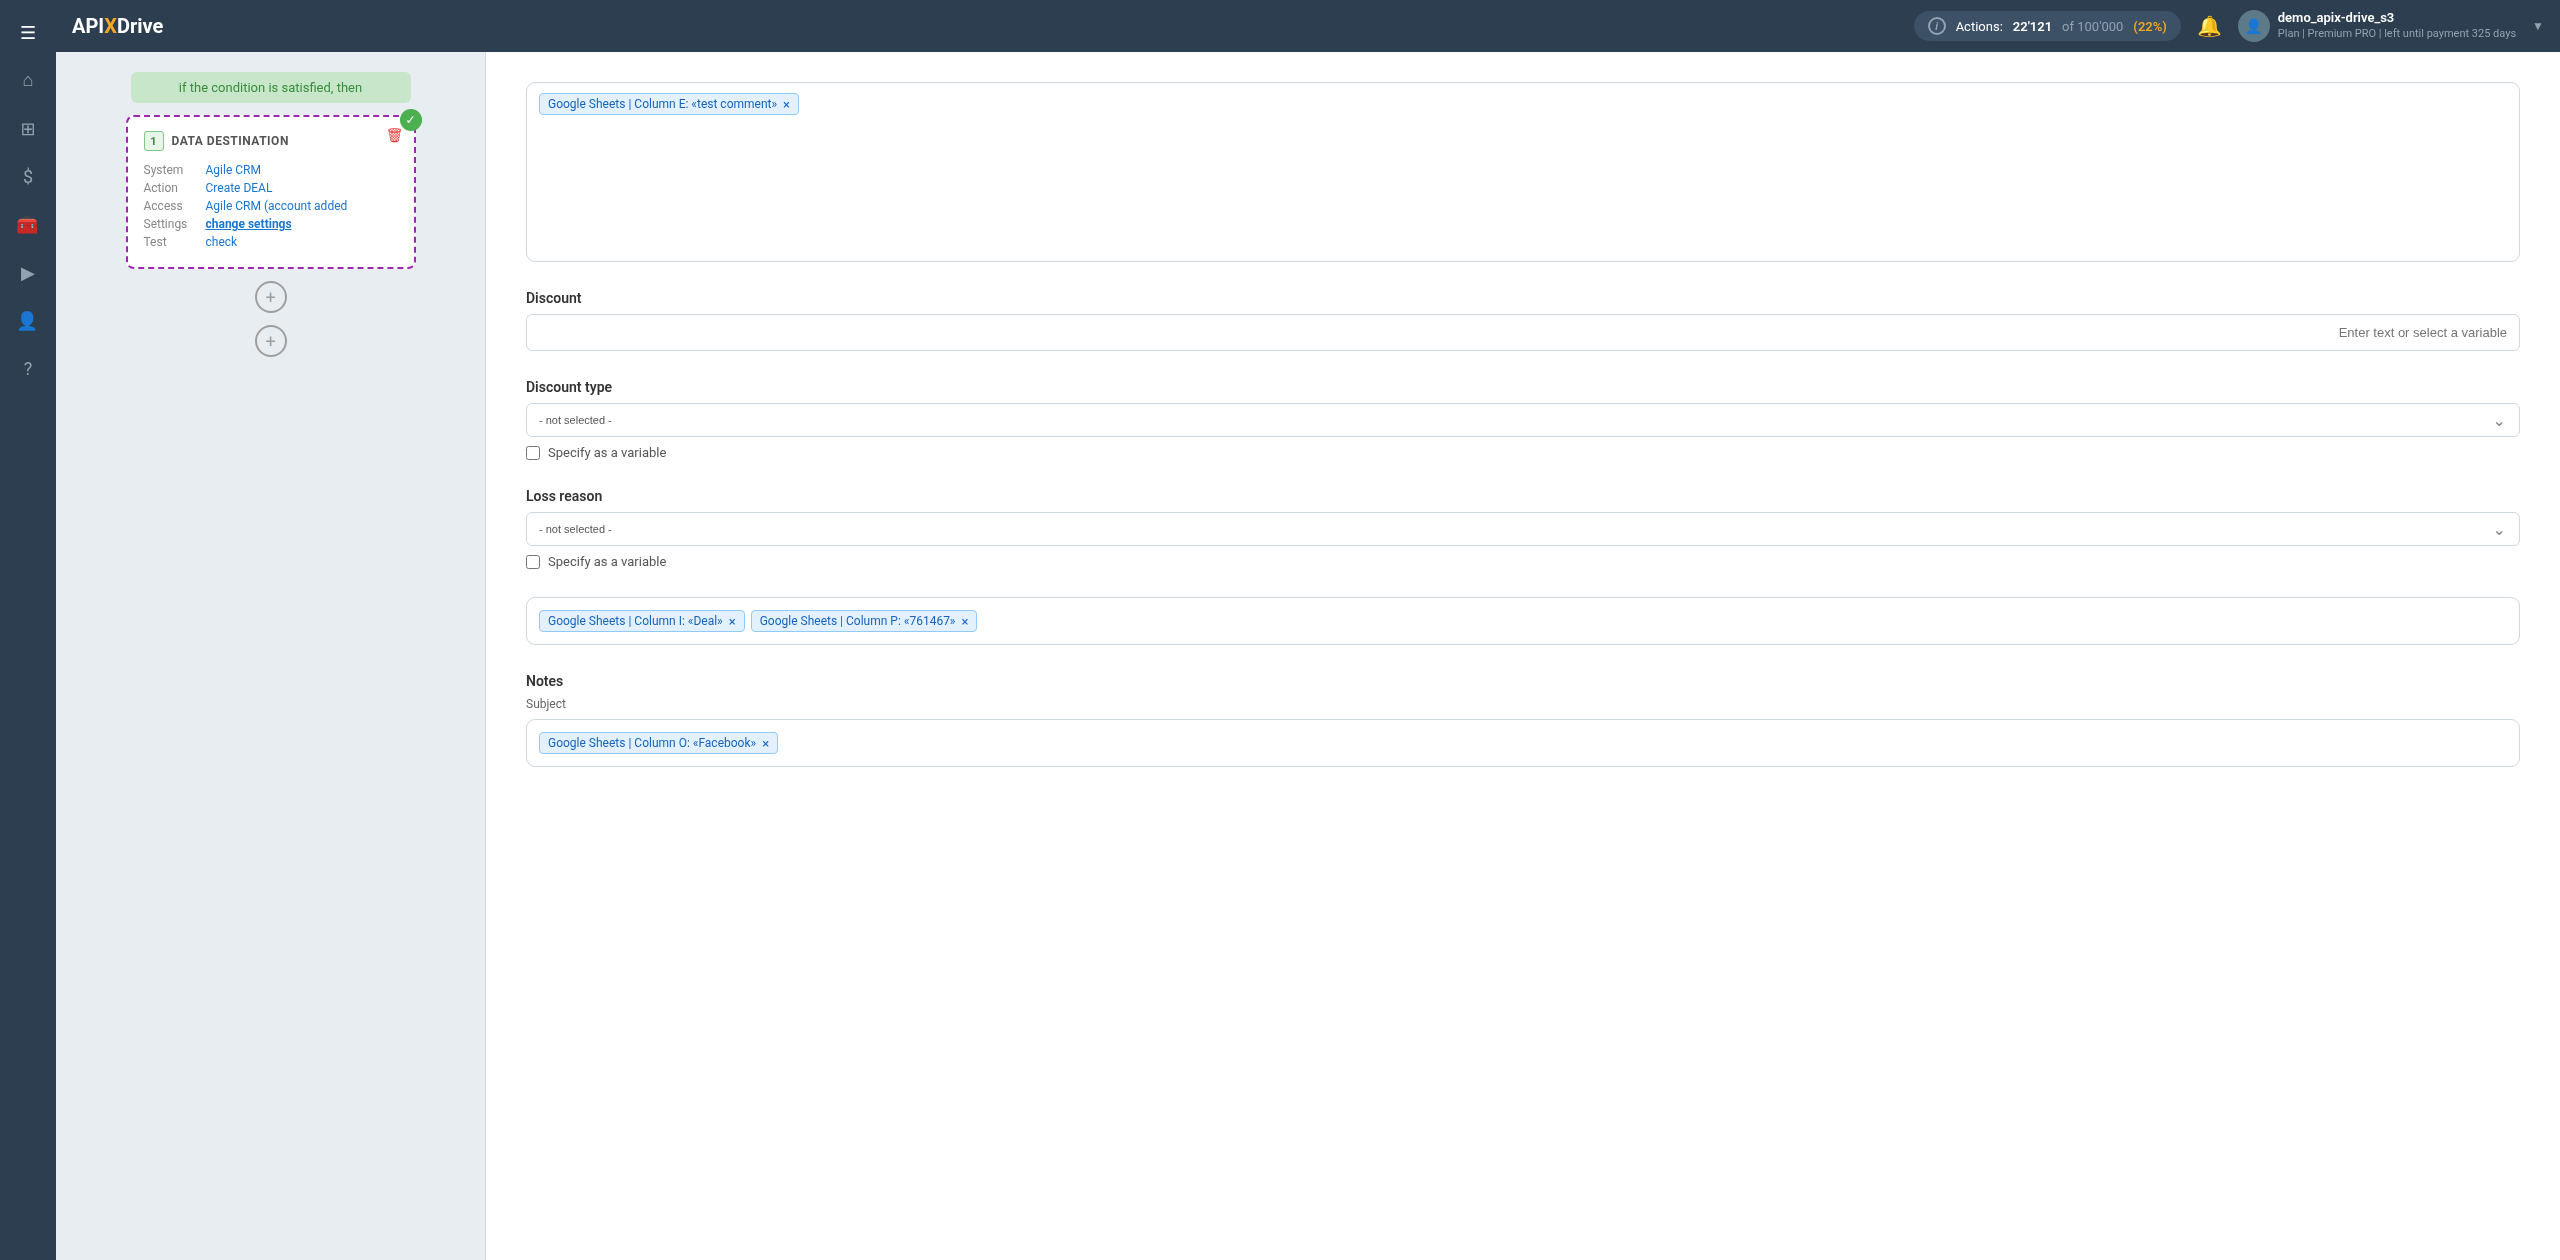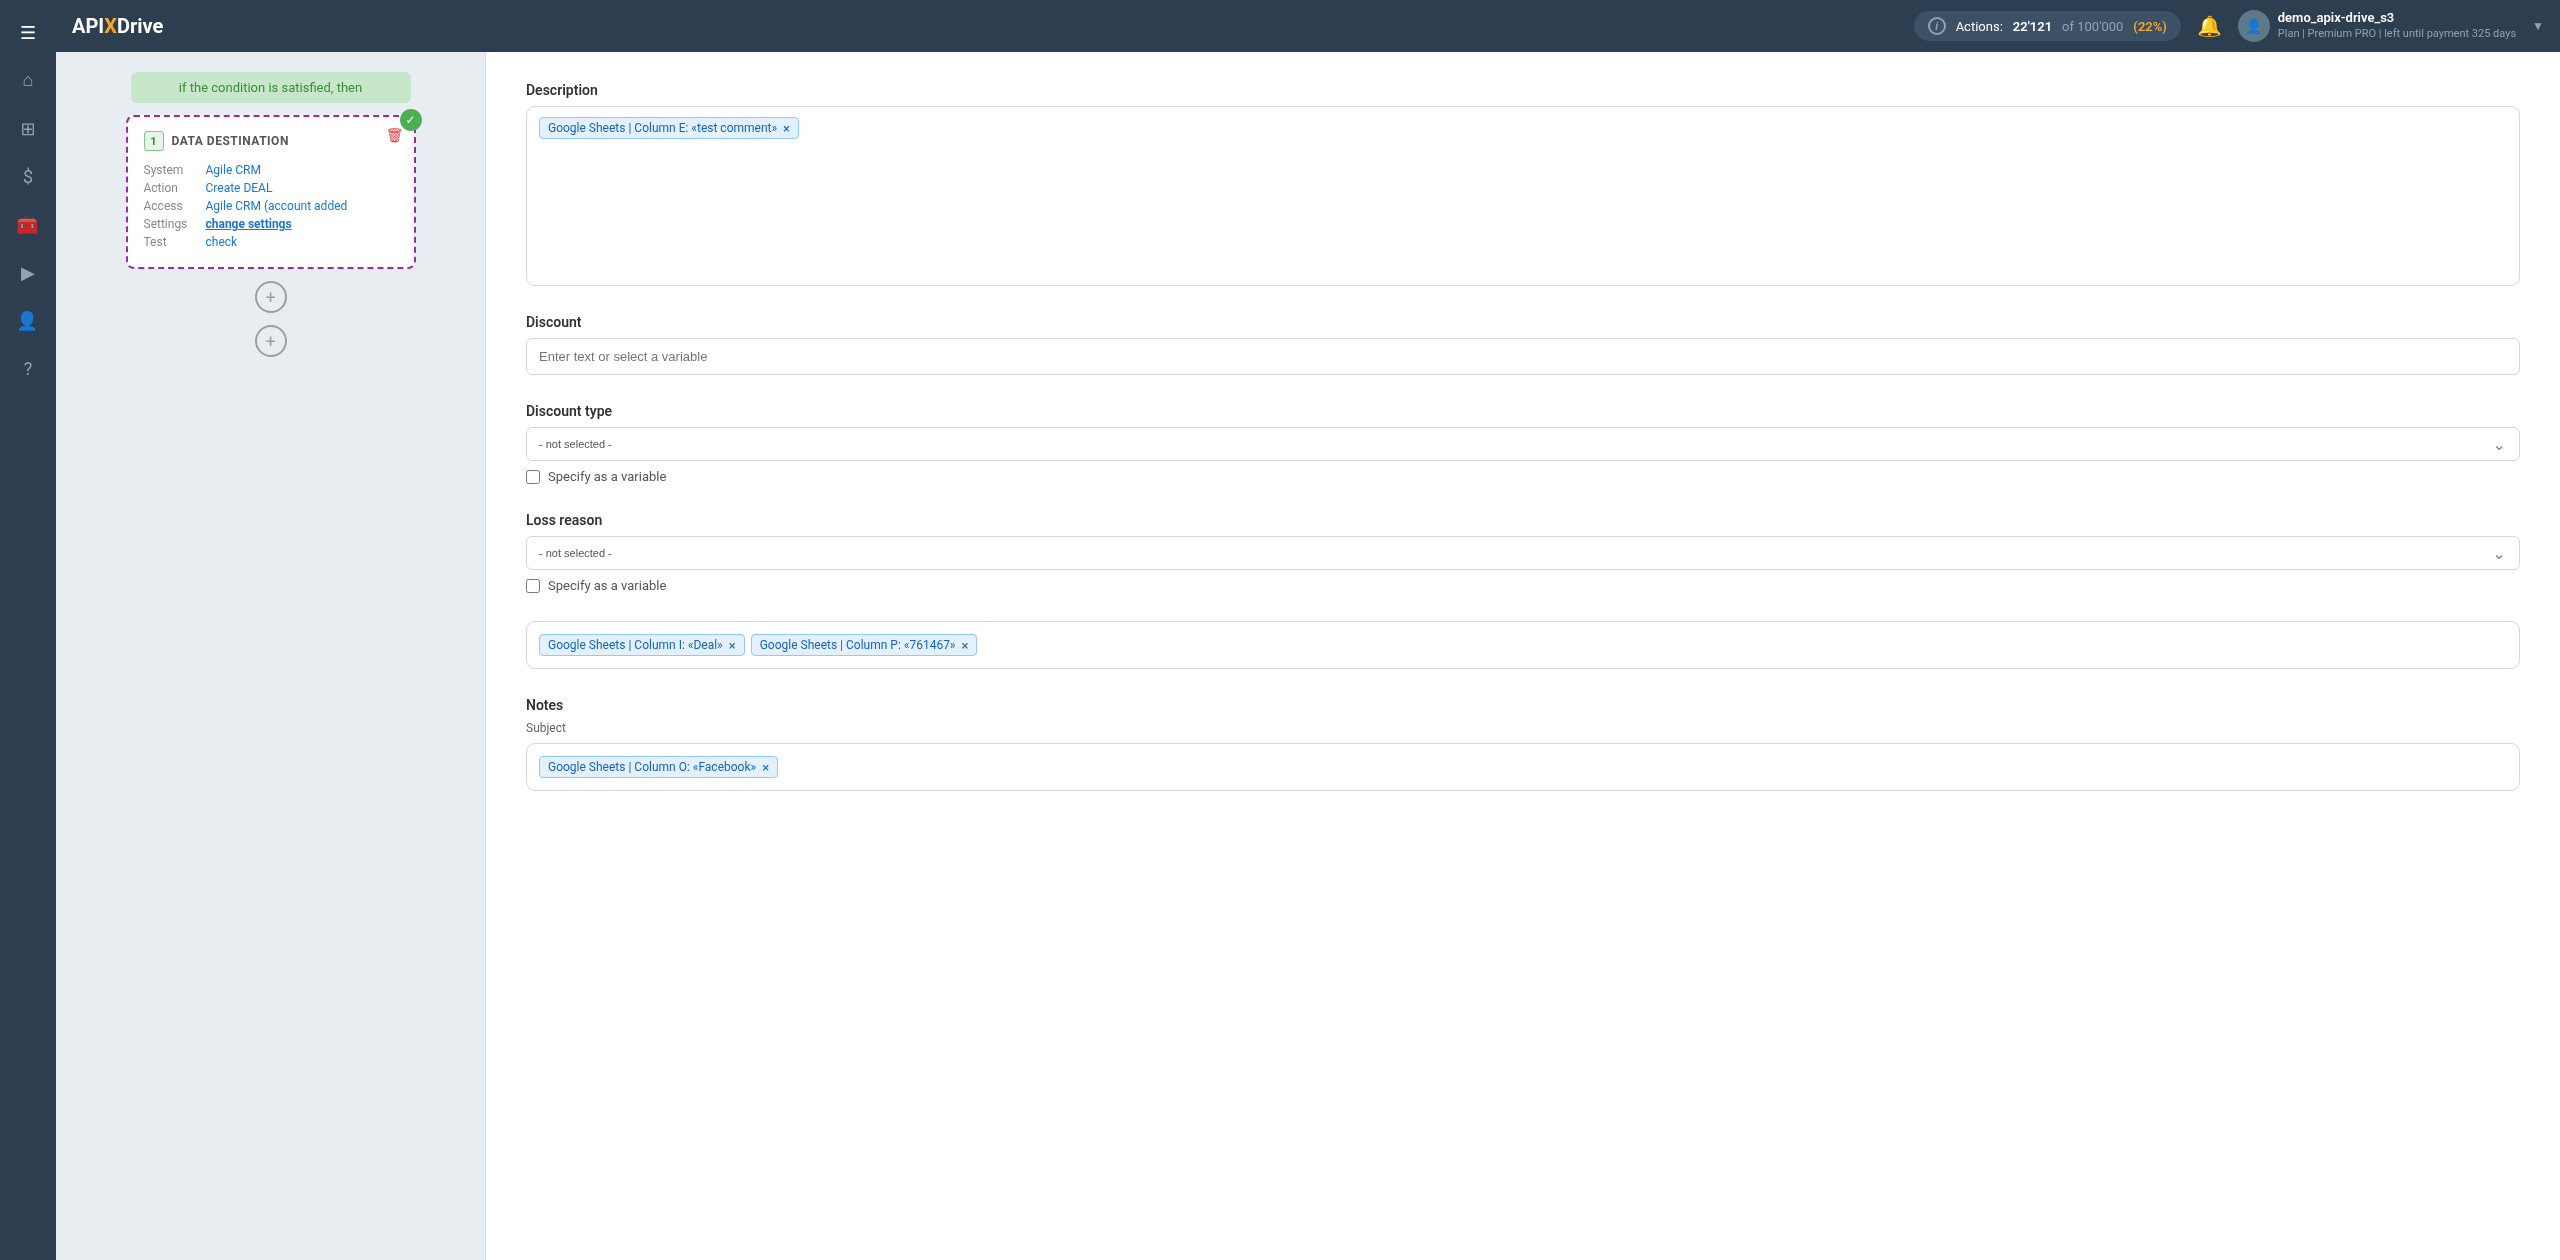--- a/index.html
+++ b/index.html
@@ -255,20 +255,21 @@
 
     .text-input {
       width: 100%;
       border: 1px solid #d0d8e0;
       border-radius: 6px;
       padding: 10px 12px;
       font-size: 13px;
       color: #999;
       outline: none;
       background: #fff;
+      text-align: right;
     }
 
     .select-box {
       width: 100%;
       border: 1px solid #d0d8e0;
       border-radius: 6px;
       padding: 10px 12px;
       font-size: 11px;
       color: #555;
       background: #fff;
@@ -380,21 +381,20 @@
         </div>
 
         <div class="add-circle">+</div>
         <div class="add-circle">+</div>
       </div>
     </div>
 
     <div class="right-panel">
 
       <div class="field-section">
-        <div class="field-label">Description</div>
         <div class="tag-input-box tall">
           <div class="tag">
             <span>Google Sheets | Column E: «test comment»</span>
             <span class="tag-close">×</span>
           </div>
         </div>
       </div>
 
       <div class="field-section">
         <div class="field-label">Discount</div>

